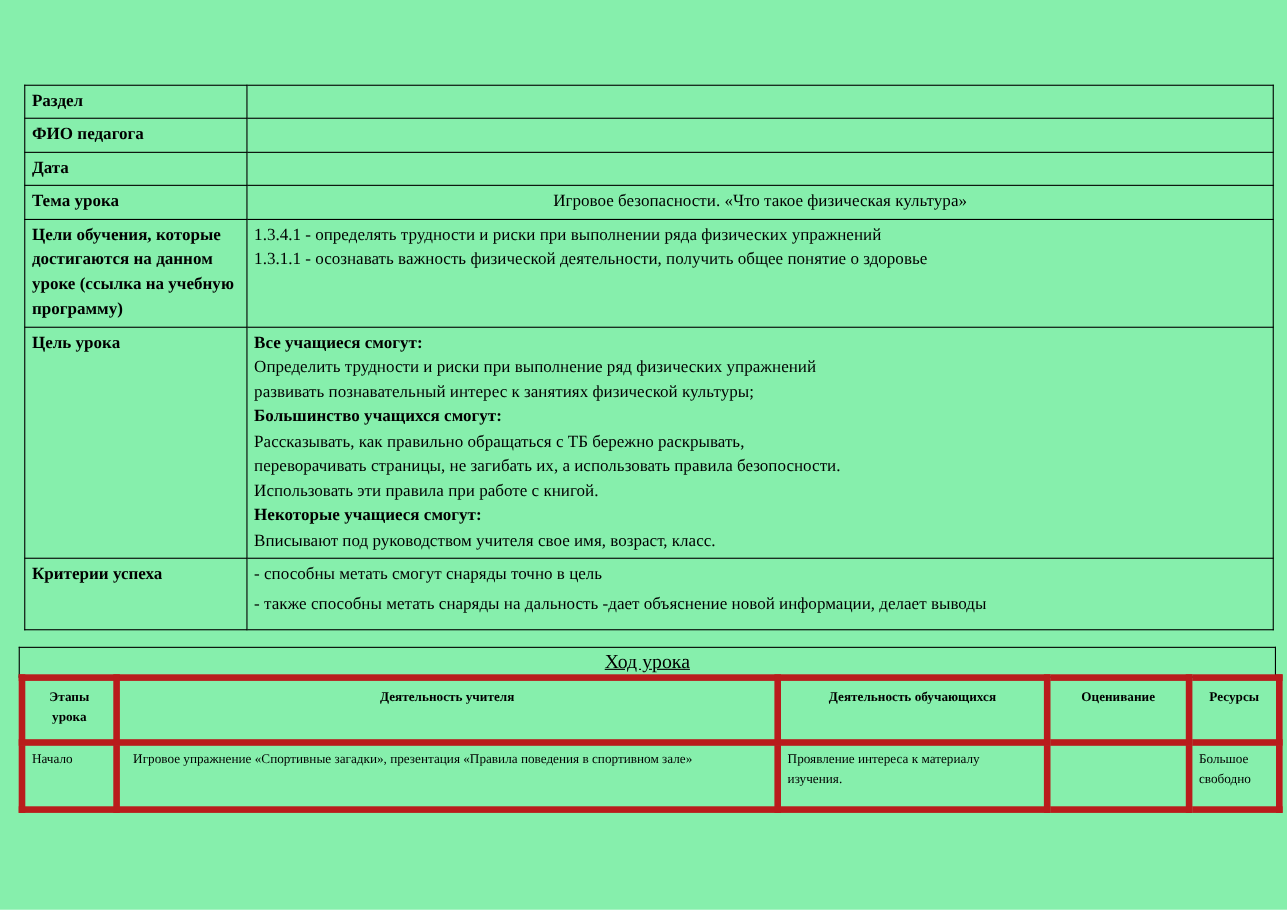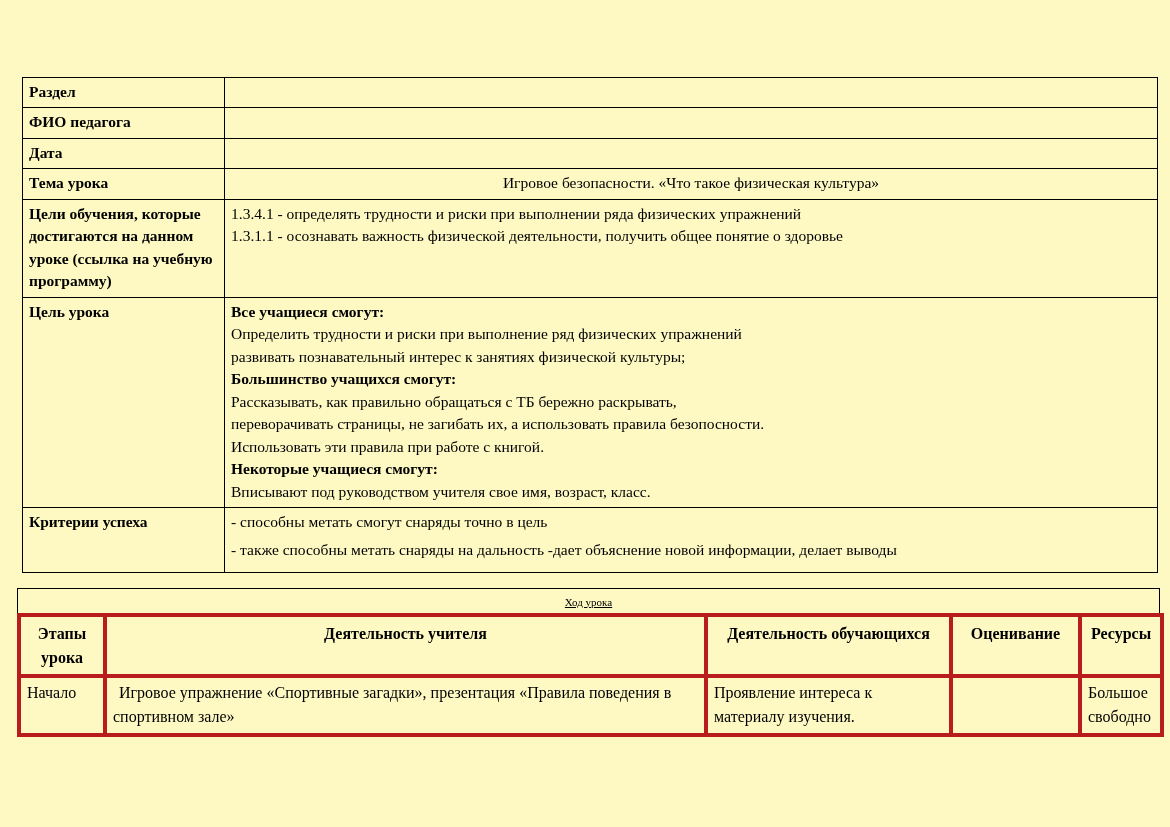--- a/index.html
+++ b/index.html
@@ -11,21 +11,21 @@
     width: 1170px;
     height: 827px;
     font-family: "Liberation Serif", "DejaVu Serif", serif;
     color: #000000;
     overflow: hidden;
   }
   .page {
     position: relative;
     width: 1170px;
     height: 827px;
-    background: #fef9c3;
+    background: #86efac;
   }
 
   
   .info-table {
     position: absolute;
     left: 22px;
     top: 77px;
     width: 1136px;
     border-collapse: collapse;
     table-layout: fixed;
@@ -61,40 +61,40 @@
     position: absolute;
     left: 17px;
     top: 588px;
     width: 1143px;
     border-collapse: collapse;
     table-layout: fixed;
   }
   .hod-table td {
     border: 1px solid #000000;
     padding: 2px 6px 3px 6px;
-    font-size: 11px;
+    font-size: 18px;
     text-align: center;
     height: 21px;
     vertical-align: middle;
     text-decoration: underline;
   }
 
   
   .course-table {
     position: absolute;
     left: 17px;
     top: 613px;
     width: 1143px;
     border-collapse: collapse;
     table-layout: fixed;
   }
   .course-table th,
   .course-table td {
-    border: 4px solid #b91c1c;
-    font-size: 16px;
+    border: 6px solid #b91c1c;
+    font-size: 12px;
     line-height: 1.5;
     vertical-align: top;
     padding: 3px 6px 4px 6px;
   }
   .course-table th {
     font-weight: bold;
     text-align: center;
     height: 44px;
     vertical-align: top;
     padding-top: 5px;

